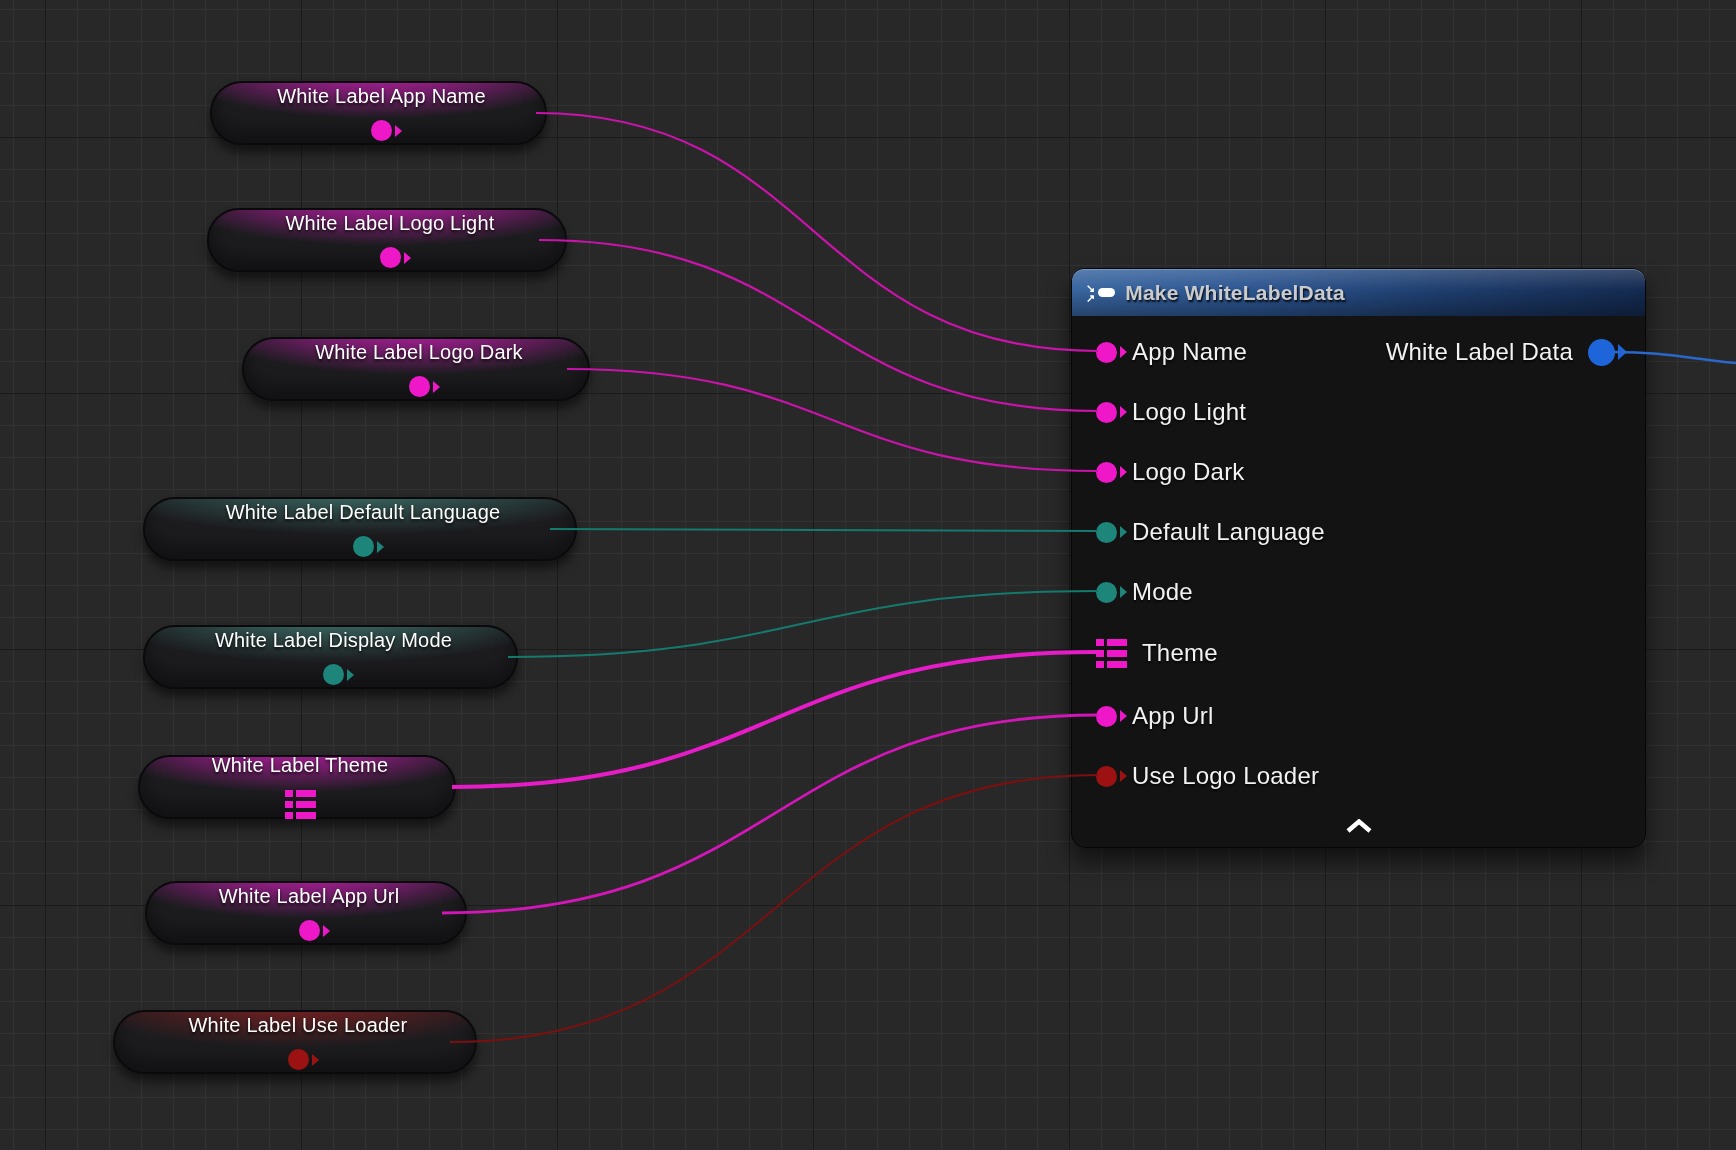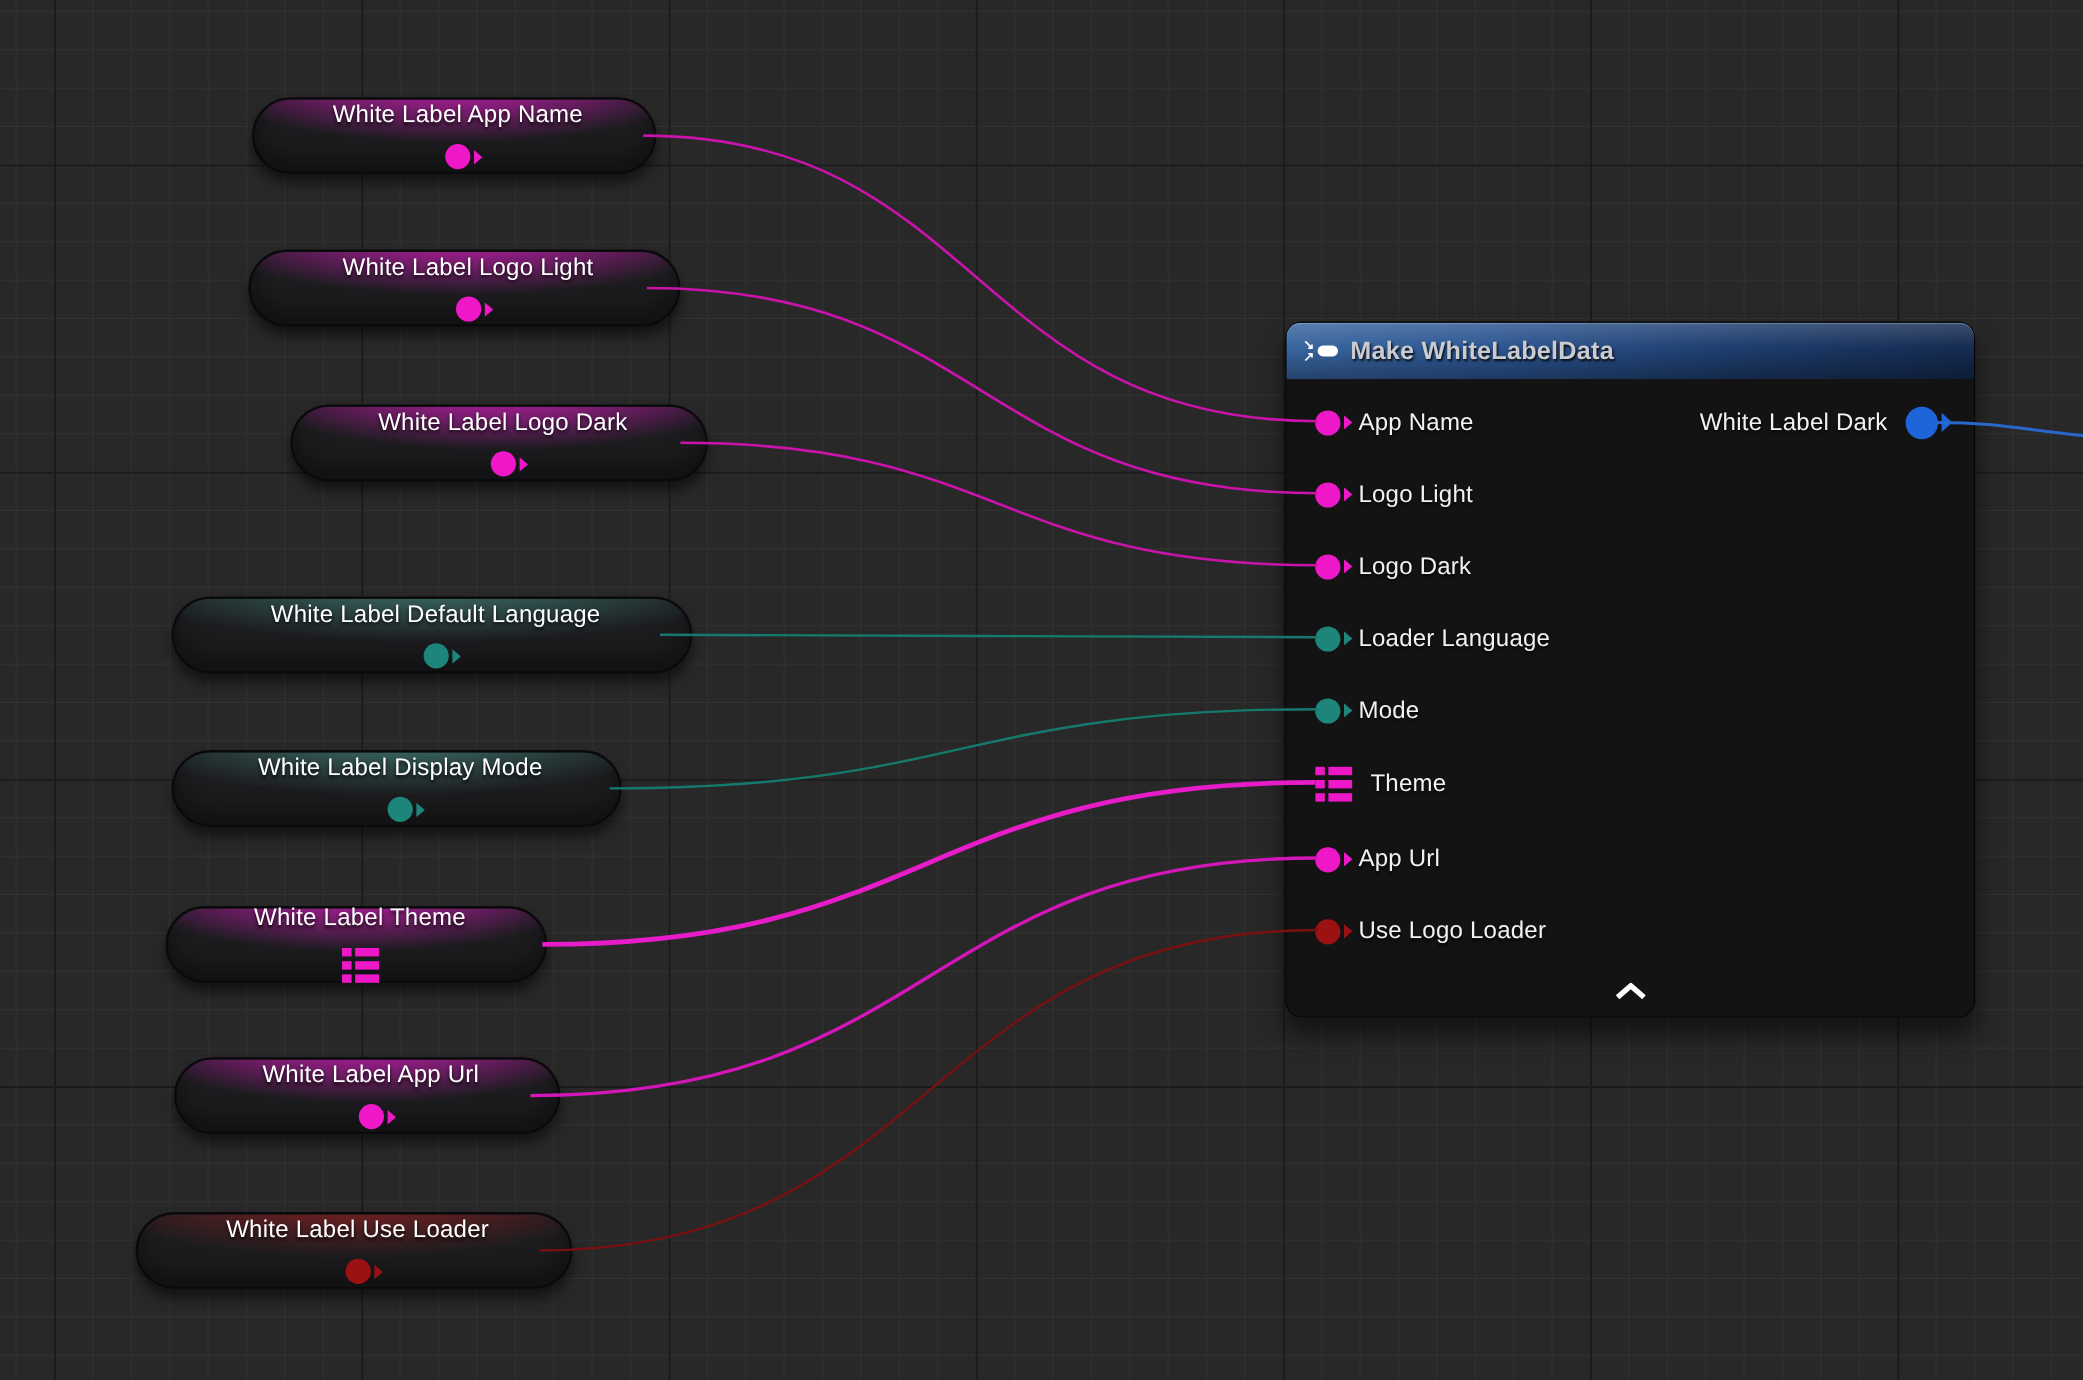--- a/index.html
+++ b/index.html
@@ -97,21 +97,21 @@
   .make-icon{display:flex;align-items:center;gap:3px;}
   .make-icon .arrs{display:flex;flex-direction:column;line-height:10px;font-size:11px;color:#fff;font-weight:bold;}
   .make-icon .capsule{width:17px;height:9px;border-radius:5px;background:#fff;}
 
   .pin-row{
     position:absolute;height:32px;display:flex;align-items:center;gap:15px;
   }
   .pin-row.in{left:24px;}
   .pin-row.out{right:30px;flex-direction:row;}
   .pin-label{
-    color:#f2f2f2;font-size:20px;letter-spacing:.2px;
+    color:#f2f2f2;font-size:24px;letter-spacing:.2px;
     text-shadow:0 2px 2px rgba(0,0,0,.7);white-space:nowrap;
   }
   .r0{top:67px;} .r1{top:127px;} .r2{top:187px;} .r3{top:247px;}
   .r4{top:307px;} .r5{top:368px;} .r6{top:431px;} .r7{top:491px;}
 
   #collapse-btn{
     position:absolute;left:50%;bottom:12px;transform:translateX(-50%);
     width:34px;height:18px;display:flex;align-items:center;justify-content:center;
     cursor:pointer;
   }
@@ -199,21 +199,21 @@
     <div class="pin-row in r1" style="--pc:#ee18c8">
       <span class="pin"></span>
       <span class="pin-label">Logo Light</span>
     </div>
     <div class="pin-row in r2" style="--pc:#ee18c8">
       <span class="pin"></span>
       <span class="pin-label">Logo Dark</span>
     </div>
     <div class="pin-row in r3" style="--pc:#1e857a">
       <span class="pin"></span>
-      <span class="pin-label">Loader Language</span>
+      <span class="pin-label">Default Language</span>
     </div>
     <div class="pin-row in r4" style="--pc:#1e857a">
       <span class="pin"></span>
       <span class="pin-label">Mode</span>
     </div>
     <div class="pin-row in r5">
       <svg class="struct-grid" viewBox="0 0 31 31">
         <rect x="0" y="1" width="8" height="7" fill="#ee18c8"></rect>
           <rect x="11" y="1" width="20" height="7" fill="#ee18c8"></rect>
         <rect x="0" y="12" width="8" height="7" fill="#ee18c8"></rect>
@@ -226,21 +226,21 @@
     <div class="pin-row in r6" style="--pc:#ee18c8">
       <span class="pin"></span>
       <span class="pin-label">App Url</span>
     </div>
     <div class="pin-row in r7" style="--pc:#9c1212">
       <span class="pin"></span>
       <span class="pin-label">Use Logo Loader</span>
     </div>
 
     <div class="pin-row out r0" style="--pc:#1d65d8">
-      <span class="pin-label">White Label Dark</span>
+      <span class="pin-label">White Label Data</span>
       <span class="pin big"></span>
     </div>
 
     <div id="collapse-btn">
       <svg width="26" height="14" viewBox="0 0 26 14">
         <polyline points="2,12 13,2.5 24,12" fill="none" stroke="#ffffff" stroke-width="4.5" stroke-linejoin="miter"></polyline>
       </svg>
     </div>
   </div>
 

